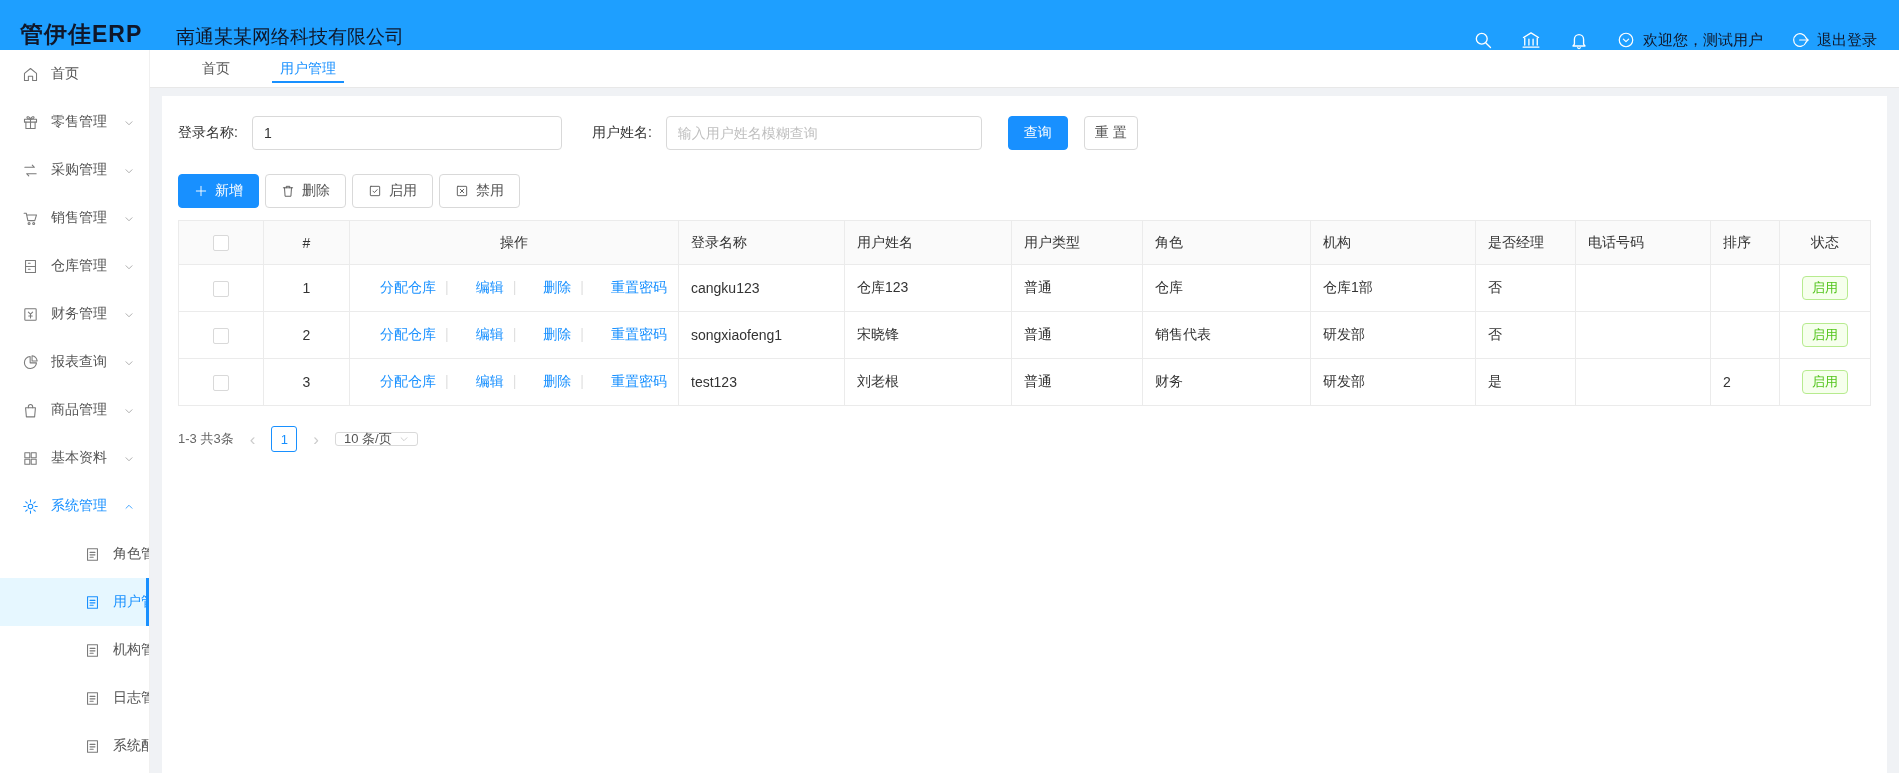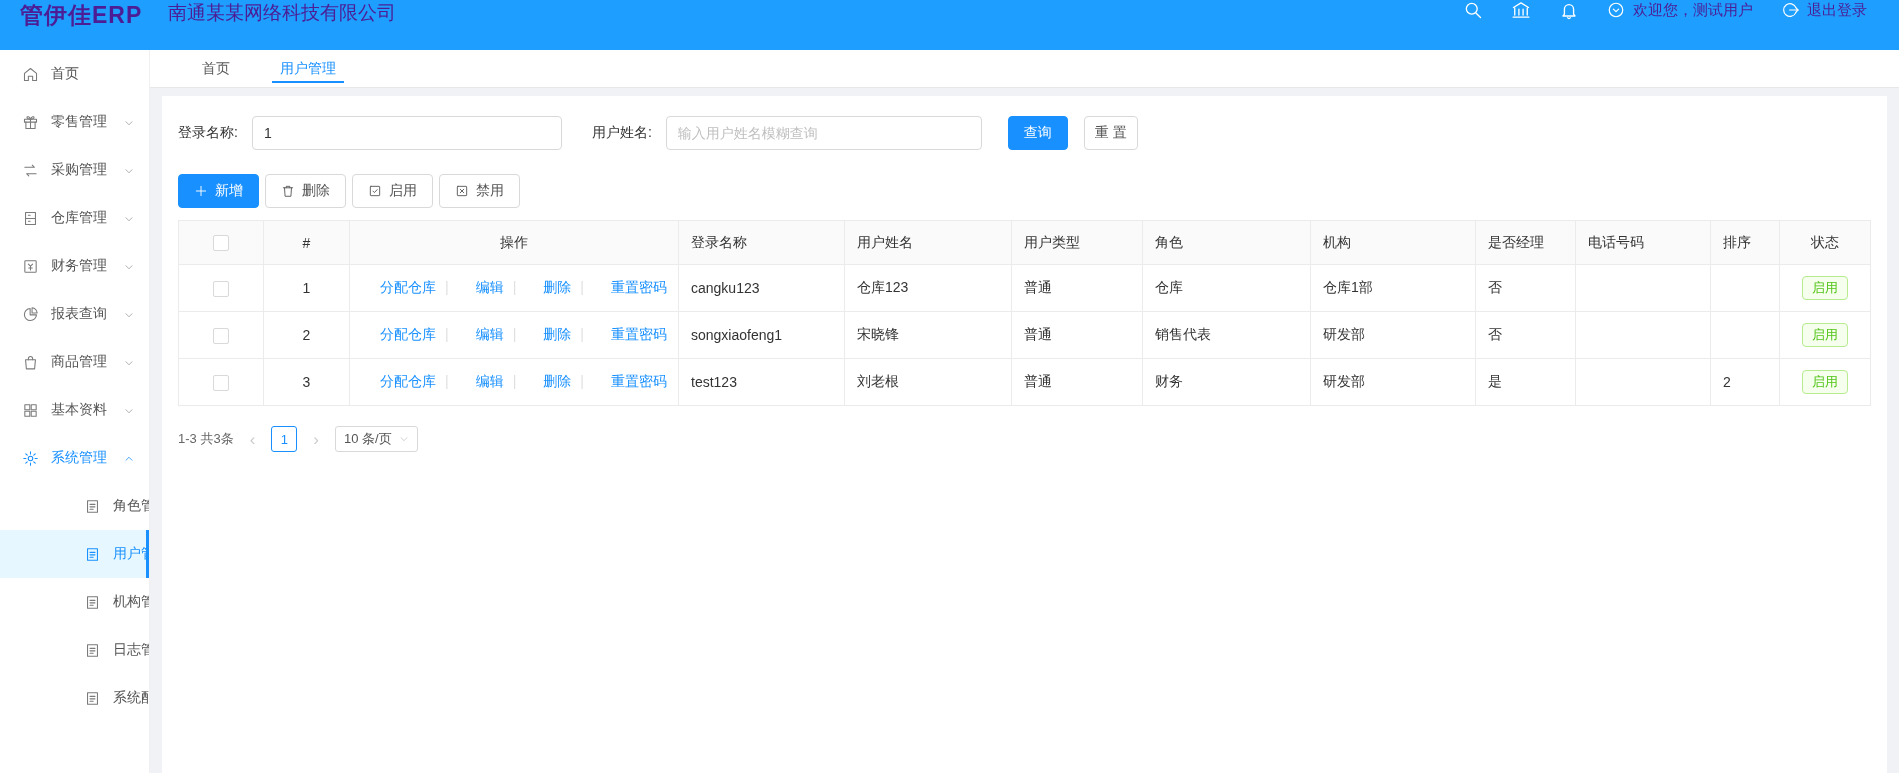--- a/index.html
+++ b/index.html
@@ -1,24 +1,24 @@
 <!DOCTYPE html>
 <html><head>
 <meta charset="utf-8">
 <style>
   * { box-sizing: border-box; margin: 0; padding: 0; }
   html,body { width:1899px; height:773px; overflow:hidden;
     font-family:"Liberation Sans","DejaVu Sans",sans-serif; font-size:14px; color:#333; background:#fff; }
   .app { width:1899px; height:773px; display:flex; flex-direction:column; }
 
   
-  .hdr { height:50px; background:#1e9fff; display:flex; align-items:flex-start; flex-shrink:0; color:#4c1d95; }
+  .hdr { height:50px; background:#1e9fff; display:flex; align-items:flex-end; flex-shrink:0; color:#0f172a;gap:8px; }
   .hdr-logo { width:150px; padding-left:20px; font-size:23px; font-weight:bold; letter-spacing:1px; white-space:nowrap; }
   .hdr-company { font-size:19px; margin-left:18px; flex:1; }
-  .hdr-right { display:flex; align-items:center; gap:28px; padding-right:32px; font-size:15px; }
+  .hdr-right { display:flex; align-items:center; gap:28px; padding-right:22px; font-size:15px; }
   .hdr-ic { width:20px; height:20px; display:inline-flex; cursor:pointer; }
   .hdr-ic svg { width:20px; height:20px; stroke:#fff; fill:none; stroke-width:1.6; stroke-linecap:round; stroke-linejoin:round; }
   .hdr-user, .hdr-logout { display:flex; align-items:center; gap:8px; cursor:pointer; white-space:nowrap; }
   .hdr-user svg, .hdr-logout svg { width:18px; height:18px; stroke:#fff; fill:none; stroke-width:1.6; stroke-linecap:round; stroke-linejoin:round; }
 
   
   .bd { flex:1; display:flex; min-height:0; }
   .sidebar { width:150px; background:#fff; border-right:1px solid #f0f0f0; flex-shrink:0; overflow:hidden; }
   .side-item { height:48px; display:flex; align-items:center; padding-left:22px; gap:12px; color:#545454; cursor:pointer; position:relative; }
   .side-item.sub { padding-left:84px; }
@@ -68,21 +68,21 @@
   .c-center { text-align:center; }
   .cb { display:inline-block; width:16px; height:16px; border:1px solid #d9d9d9; border-radius:2px; background:#fff; vertical-align:middle; cursor:pointer; }
   .op-link { color:#1890ff; cursor:pointer; text-decoration:none;margin-left:18px; }
   .op-sep { color:#e0e0e0; margin:0 9px; }
   .badge { display:inline-block; padding:2px 9px; font-size:13px; color:#52c41a; border:1px solid #b7eb8f; background:#f6ffed; border-radius:4px; line-height:18px; }
 
   
   .pager { margin-top:20px; display:flex; justify-content:flex-start; align-items:center; gap:14px; color:#666; font-size:13px; }
   .pg-arrow { color:#ccc; font-size:17px; cursor:pointer; line-height:1; padding:0 2px; }
   .pg-num { width:26px; height:26px; border:1px solid #1890ff; border-radius:3px; color:#1890ff; display:flex; align-items:center; justify-content:center; background:#fff; cursor:pointer; }
-  .pg-size { height:26px; border:1px solid #d9d9d9; border-radius:3px; background:#fff; display:flex; align-items:center; gap:7px; padding:0 8px; color:#555; cursor:pointer; }
+  .pg-size { height:14px; border:1px solid #d9d9d9; border-radius:3px; background:#fff; display:flex; align-items:center; gap:7px; padding:0 8px; color:#555; cursor:pointer; }
   .pg-size svg { width:10px; height:10px; stroke:#bfbfbf; fill:none; stroke-width:1.8; stroke-linecap:round; stroke-linejoin:round; }
 </style>
 </head>
 <body>
 
 <div class="app">
 
   <div class="hdr">
     <div class="hdr-logo">管伊佳ERP</div>
     <div class="hdr-company">南通某某网络科技有限公司</div>
@@ -145,20 +145,33 @@
               <path d="M6 9.5l6 6 6-6"></path>
             </svg></span>
   </div>
   <div class="side-item  ">
     <span class="s-icon">
             <svg class="" viewBox="0 0 24 24">
               <path d="M4 7.5h13.5l-3-3M20 16.5H6.5l3 3"></path>
             </svg>
           </span>
     <span class="s-label">采购管理</span>
+    <span class="s-arrow"><svg class="" viewBox="0 0 24 24">
+              <path d="M6 9.5l6 6 6-6"></path>
+            </svg></span>
+  </div>
+  <div class="side-item  ">
+    <span class="s-icon">
+            <svg class="" viewBox="0 0 24 24">
+              <path d="M3 4.5h3L8.3 15h9.7l2.5-8H7"></path>
+              <circle cx="10" cy="19" r="1.4"></circle>
+              <circle cx="16.5" cy="19" r="1.4"></circle>
+            </svg>
+          </span>
+    <span class="s-label">销售管理</span>
     <span class="s-arrow"><svg class="" viewBox="0 0 24 24">
               <path d="M6 9.5l6 6 6-6"></path>
             </svg></span>
   </div>
   <div class="side-item  ">
     <span class="s-icon">
             <svg class="" viewBox="0 0 24 24">
               <rect x="5" y="3.5" width="14" height="17"></rect>
               <path d="M5 12h14M9 7.5h2.5M9 16h2.5"></path>
             </svg>

